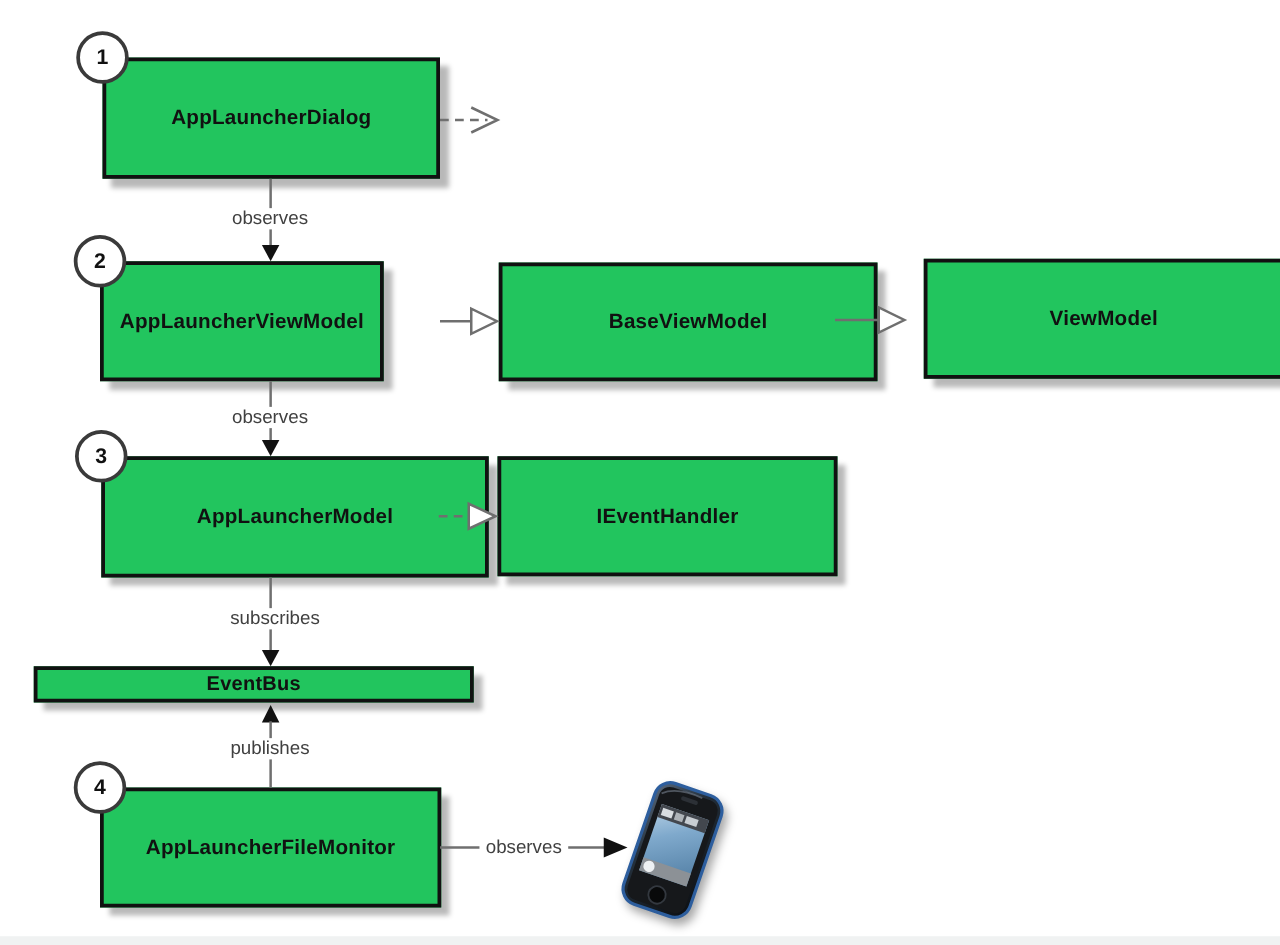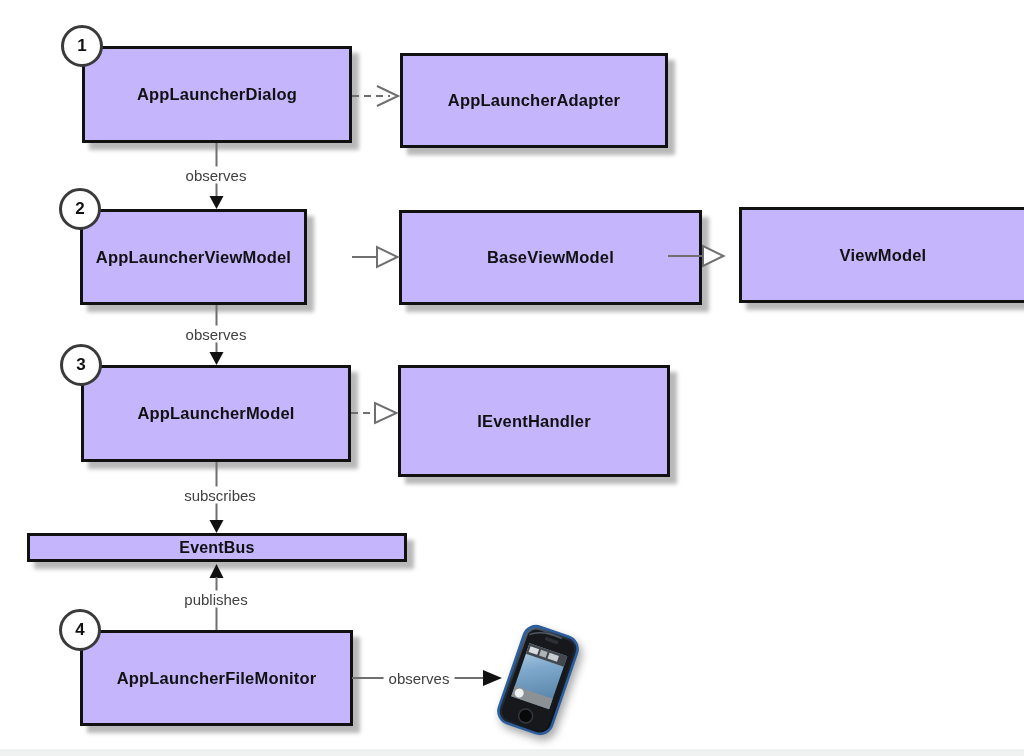--- a/index.html
+++ b/index.html
@@ -2,21 +2,21 @@
 <html><head>
 <meta charset="utf-8">
 <style>
   html,body{margin:0;padding:0;background:#fff;}
   #stage{
     position:relative;width:1024px;height:756px;overflow:hidden;
     background:#ffffff;
     font-family:"Liberation Sans","DejaVu Sans",sans-serif;
   }
   .node{
-    position:absolute;background:#c4b5fd;border:3px solid #111;
+    position:absolute;background:#22c55e;border:3px solid #111;
     box-shadow:7px 7px 4px rgba(0,0,0,0.28);
     display:flex;align-items:center;justify-content:center;
     z-index:1;box-sizing:border-box;
   }
   .node-label{
     font-weight:700;font-size:16.5px;color:#111;letter-spacing:.2px;
     white-space:nowrap;
   }
   .badge{
     position:absolute;width:42px;height:42px;border-radius:50%;
@@ -48,45 +48,42 @@
 <body>
 
 <div id="stage">
 
   <div id="bottom-strip"></div>
 
   <div class="node" style="left:82px;top:46px;width:270px;height:97px">
     <span class="node-label">AppLauncherDialog</span>
   </div>
 
-  <div class="node" style="left:400px;top:53px;width:268px;height:95px">
-    <span class="node-label">AppLauncherAdapter</span>
-  </div>
 
   <div class="node" style="left:80px;top:209px;width:227px;height:96px">
     <span class="node-label">AppLauncherViewModel</span>
   </div>
 
   <div class="node" style="left:399px;top:210px;width:303px;height:95px">
     <span class="node-label">BaseViewModel</span>
   </div>
 
   <div class="node" style="left:739px;top:207px;width:288px;height:96px">
     <span class="node-label">ViewModel</span>
   </div>
 
-  <div class="node" style="left:81px;top:365px;width:270px;height:97px">
+  <div class="node" style="left:81px;top:365px;width:310px;height:97px">
     <span class="node-label">AppLauncherModel</span>
   </div>
 
-  <div class="node" style="left:398px;top:365px;width:272px;height:112px">
+  <div class="node" style="left:398px;top:365px;width:272px;height:96px">
     <span class="node-label">IEventHandler</span>
   </div>
 
-  <div class="node" style="left:27px;top:533px;width:380px;height:29px">
+  <div class="node" style="left:27px;top:533px;width:352px;height:29px">
     <span class="node-label" style="font-size:16px">EventBus</span>
   </div>
 
   <div class="node" style="left:80px;top:630px;width:273px;height:96px">
     <span class="node-label">AppLauncherFileMonitor</span>
   </div>
 
   <div class="badge" style="left:61px;top:25px">
     <span>1</span>
   </div>

